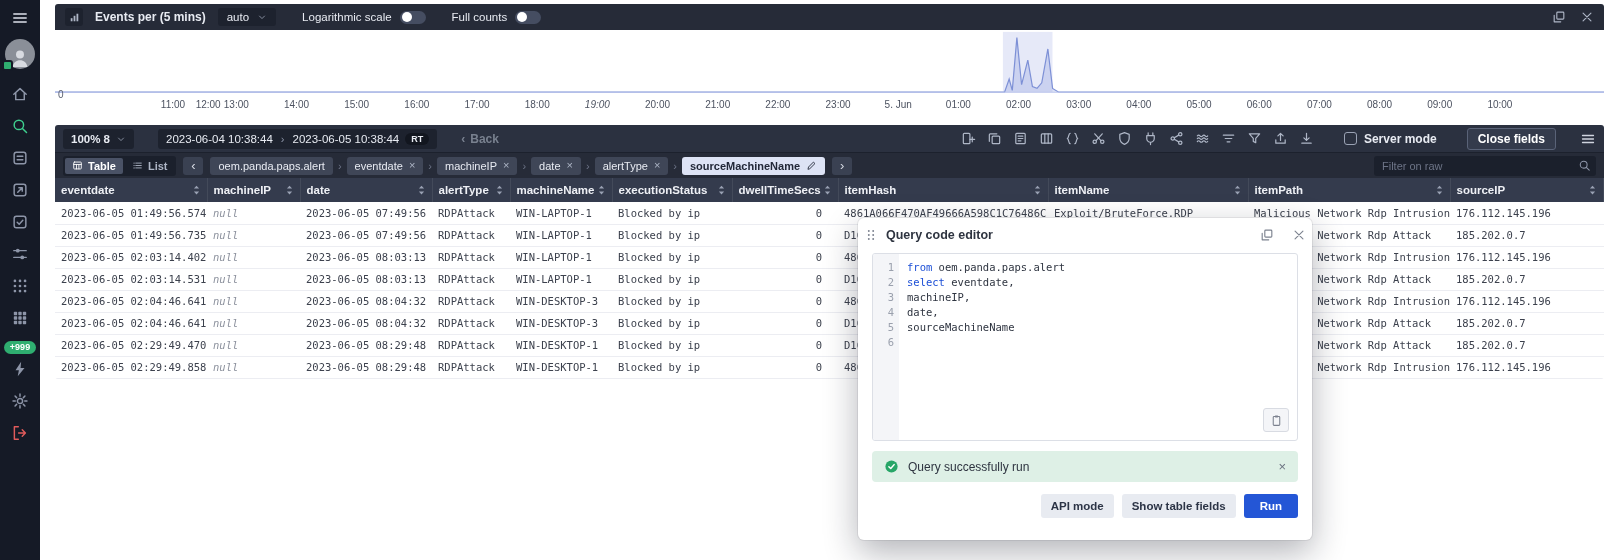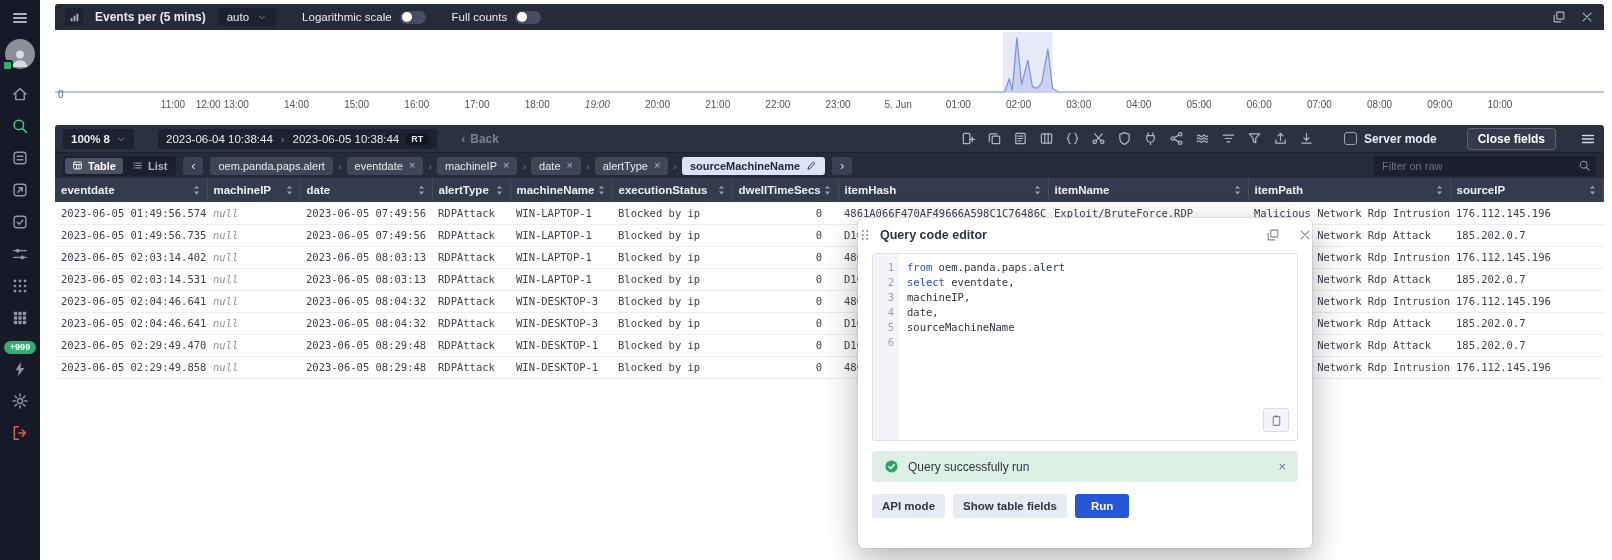--- a/index.html
+++ b/index.html
@@ -73,35 +73,35 @@
 table.results{border-collapse:collapse;table-layout:fixed;width:100%;background:#fff}
 thead th{background:#343b4d;height:24px;padding:0 6px;border-right:1px solid rgba(255,255,255,.08)}
 .th-in{display:flex;align-items:center;justify-content:space-between;color:#eef0f5;font-size:11.5px;font-weight:700;white-space:nowrap;overflow:hidden}
 .sort{width:9px;height:14px;display:inline-flex;flex:none;cursor:pointer}
 .sort svg{width:100%;height:100%}
 tbody td{height:22px;padding:0 6px;font-family:"DejaVu Sans Mono",monospace;font-size:10.5px;color:#3c414d;border-bottom:1px solid #ecedf2;white-space:nowrap;overflow:hidden}
 td.nullv{font-style:italic;color:#8b909c}
 td.num{text-align:right;padding-right:16px}
 
 .dialog{position:absolute;left:858px;top:218px;width:454px;background:#fff;border-radius:6px;box-shadow:0 12px 34px rgba(15,20,35,.32),0 0 0 1px rgba(15,20,35,.07);z-index:5}
-.dlg-head{display:flex;align-items:flex-start;gap:8px;padding:10px 0 7px;color:#2e3440}
+.dlg-head{display:flex;align-items:flex-start;gap:8px;padding:10px 6px 7px;color:#2e3440}
 .dlg-head .drag{color:#9aa0ad;width:14px;height:14px;cursor:grab}
 .dlg-title{font-size:12.5px;font-weight:700;margin-right:auto}
 .dlg-head .icn{width:14px;height:14px;color:#7c828f;cursor:pointer}
 .hgap{margin-right:10px}
 .editor{display:flex;margin:4px 14px 10px;border:1px solid #dcdfe6;border-radius:3px;height:188px;position:relative;overflow:hidden;background:#fff}
 .gutter{width:26px;background:#f4f5f8;color:#9aa0ad;font-family:"DejaVu Sans Mono",monospace;font-size:10.5px;line-height:15px;text-align:right;padding:6px 5px 0 0}
 .codearea{flex:1;font-family:"DejaVu Sans Mono",monospace;font-size:10.5px;line-height:15px;color:#2e3440;padding:6px 8px 0;cursor:text}
 .kw{color:#1c4fd6}
 .copy-btn{position:absolute;right:8px;bottom:8px;width:26px;height:24px;background:#f4f5f8;border:1px solid #d8dbe2;border-radius:3px;display:flex;align-items:center;justify-content:center;color:#7c828f;cursor:pointer}
 .copy-btn svg{width:13px;height:13px}
 .toast{display:flex;align-items:center;gap:9px;background:#def0e6;border-radius:4px;margin:0 14px 12px;padding:8px 12px;font-size:12px;color:#2e3440}
 .toast .icn{width:15px;height:15px}
 .toast-x{margin-left:auto;color:#6b7280;font-size:13px;cursor:pointer}
-.dlg-foot{display:flex;gap:8px;padding:0 14px 30px}
+.dlg-foot{display:flex;justify-content:flex-end;gap:8px;padding:0 14px 22px}
 .btn-light{background:#e8ebf1;border:none;color:#2c3446;font-size:11.5px;font-weight:700;padding:6px 10px;border-radius:3px;font-family:inherit;cursor:pointer}
 .btn-run{background:#2456d6;border:none;color:#fff;font-size:11.5px;font-weight:700;padding:6px 16px;border-radius:3px;font-family:inherit;cursor:pointer}
 </style>
 </head>
 <body>
 
 <div class="screen">
 
   <aside class="sidebar">
     <span class="icn sb-burger">

